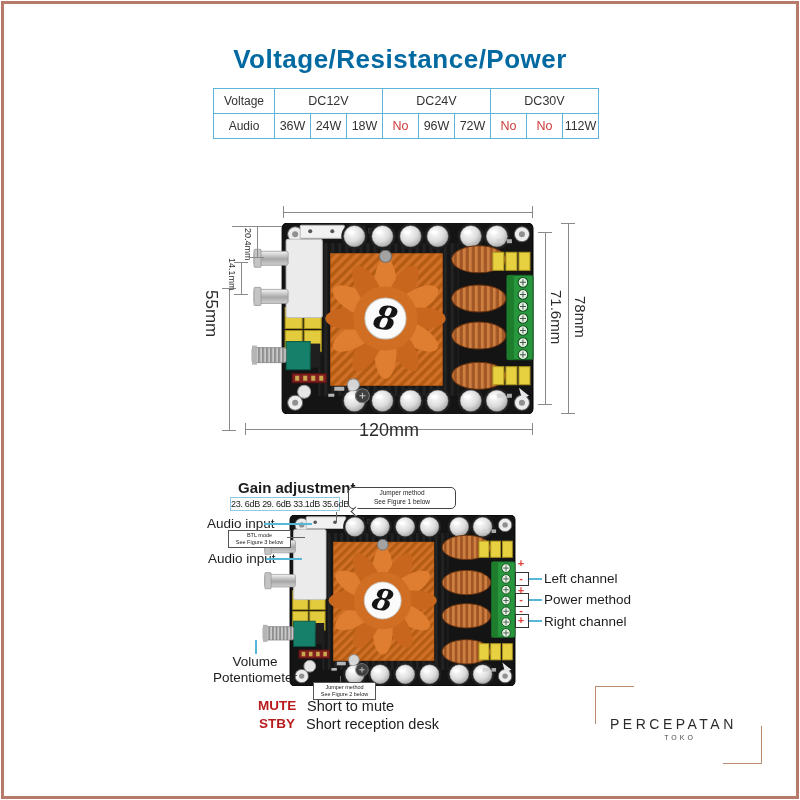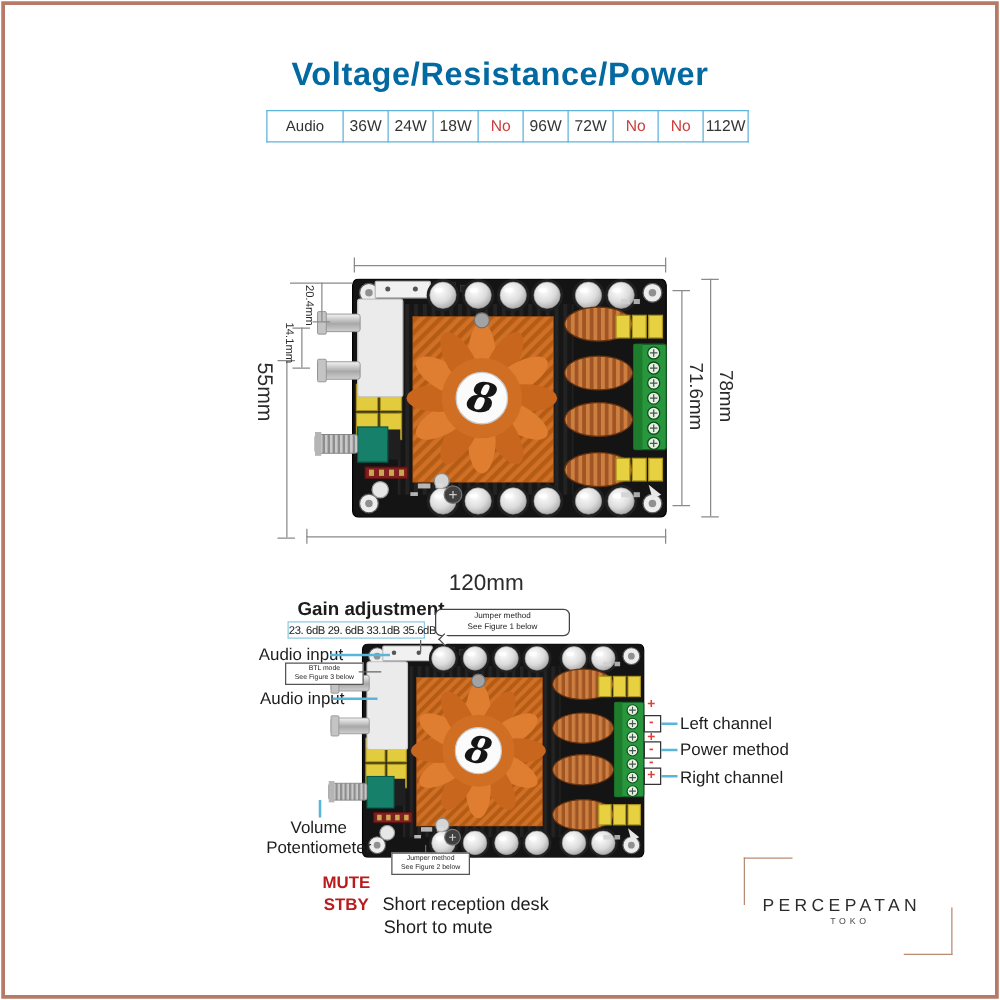--- a/index.html
+++ b/index.html
@@ -64,20 +64,26 @@
 </head>
 <body>
 
 <div class="page">
   <div class="frame"></div>
 
   <div class="title">Voltage/Resistance/Power</div>
 
   <table class="spec-table">
     <tbody>
+        <tr>
+      <td class="lblcol">Voltage</td>
+      <td colspan="3">DC12V</td>
+      <td colspan="3">DC24V</td>
+      <td colspan="3">DC30V</td>
+    </tr>
     <tr>
       <td class="lblcol">Audio</td>
       <td>36W</td>
       <td>24W</td>
       <td>18W</td>
       <td class="no">No</td>
       <td>96W</td>
       <td>72W</td>
       <td class="no">No</td>
       <td class="no">No</td>
@@ -321,21 +327,21 @@
     <use href="#amp-board"></use>
   </svg>
 
   <div class="hline" style="left:283px;top:212px;width:250px"></div>
   <div class="vtick" style="left:283px;top:206px"></div>
   <div class="vtick" style="left:532px;top:206px"></div>
 
   <div class="hline" style="left:245px;top:429px;width:288px"></div>
   <div class="vtick" style="left:245px;top:423px"></div>
   <div class="vtick" style="left:532px;top:423px"></div>
-  <div class="dimtext" style="left:245px;top:456px;width:288px;font-size:18px">120mm</div>
+  <div class="dimtext" style="left:245px;top:420px;width:288px;font-size:18px">120mm</div>
 
   <div class="vline" style="left:229px;top:288px;height:142px"></div>
   <div class="htick" style="left:222px;top:288px"></div>
   <div class="htick" style="left:222px;top:430px"></div>
   <div class="vtext big" style="left:201px;top:290px">55mm</div>
 
   <div class="hline" style="left:232px;top:226px;width:50px"></div>
   <div class="vline" style="left:257px;top:226px;height:31px"></div>
   <div class="htick" style="left:250px;top:257px"></div>
   <div class="vtext small" style="left:243px;top:228px">20.4mm</div>
@@ -383,21 +389,21 @@
     <div>Potentiometer</div>
   </div>
 
   <div class="dline" style="left:340px;top:676px;width:1px;height:6px"></div>
   <div class="minibox" style="left:313px;top:682px;width:57px">
     <div>Jumper method</div>
     <div>See Figure 2 below</div>
   </div>
 
   <div class="lbl red" style="left:258px;top:698px;font-weight:bold">MUTE</div>
-  <div class="lbl" style="left:307px;top:734px;font-size:14.5px">Short to mute</div>
+  <div class="lbl" style="left:307px;top:698px;font-size:14.5px">Short to mute</div>
   <div class="lbl red" style="left:259px;top:716px;font-weight:bold">STBY</div>
   <div class="lbl" style="left:306px;top:716px;font-size:14.5px">Short reception desk</div>
 
   <div class="pol" style="left:515px;top:557px">+</div>
   <div class="polbox" style="left:515px;top:572px"></div>
   <div class="pol" style="left:515px;top:572px">-</div>
   <div class="pol" style="left:515px;top:584px">+</div>
   <div class="polbox" style="left:515px;top:593px"></div>
   <div class="pol" style="left:515px;top:593px">-</div>
   <div class="pol" style="left:515px;top:604px">-</div>

